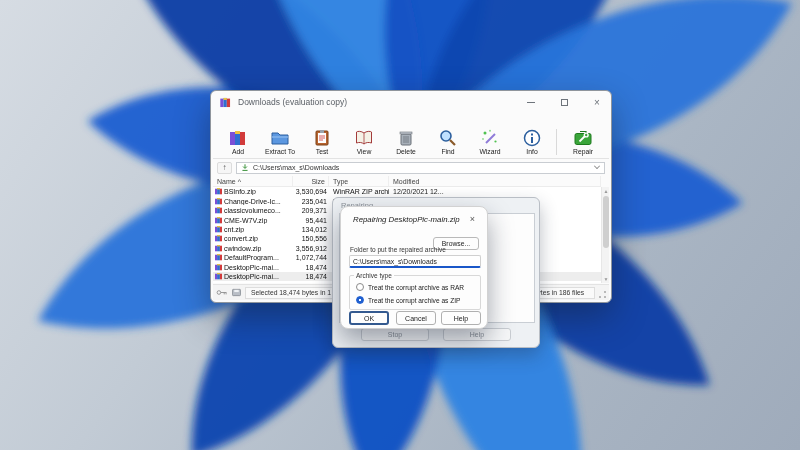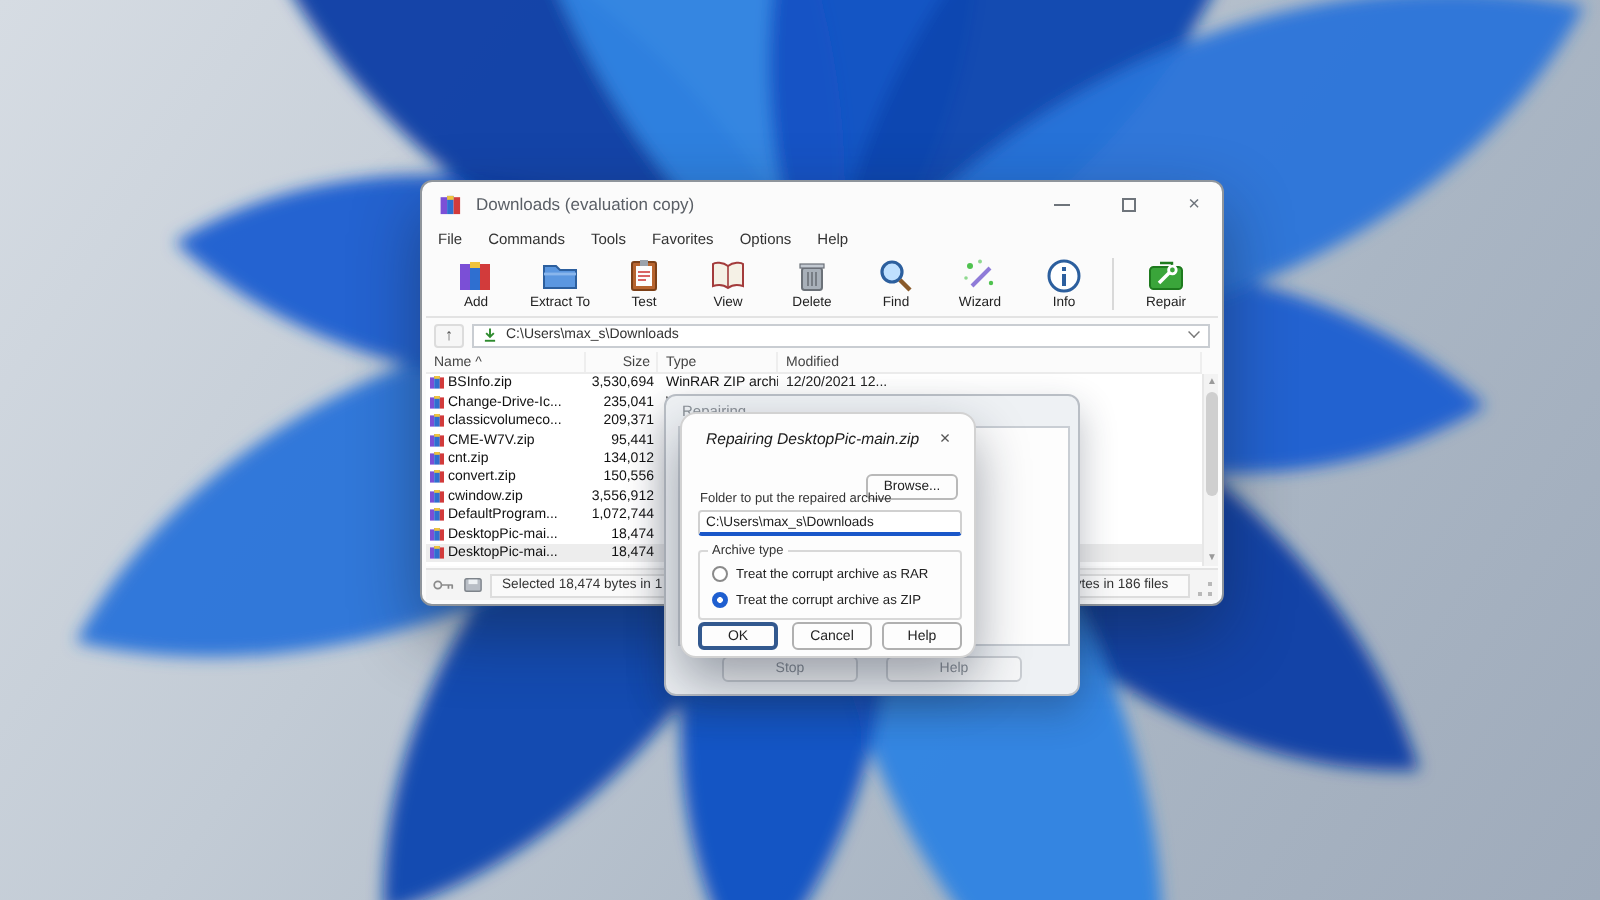--- a/index.html
+++ b/index.html
@@ -135,28 +135,20 @@
         <div class="wc">
             <span class="minbar"></span>
           </div>
         <div class="wc">
             <span class="maxbox"></span>
           </div>
         <div class="wc">×</div>
       </div>
     </div>
 
-    <div class="menubar" id="menubar">
-        <span>File</span>
-        <span>Commands</span>
-        <span>Tools</span>
-        <span>Favorites</span>
-        <span>Options</span>
-        <span>Help</span>
-      </div>
     <div class="toolbar" id="toolbar">
         <div class="tbtn">
           <span class="ticon"><svg viewBox="0 0 20 20">
               <rect x="2" y="4" width="5" height="13" fill="#7b4fd6"></rect>
               <rect x="7" y="3" width="5" height="14" fill="#2f6fd0"></rect>
               <rect x="12" y="4" width="5" height="13" fill="#d23b3b"></rect>
               <rect x="7" y="3" width="5" height="3" fill="#f0c33c"></rect>
             </svg></span>
           <span class="tlbl">Add</span>
         </div>

